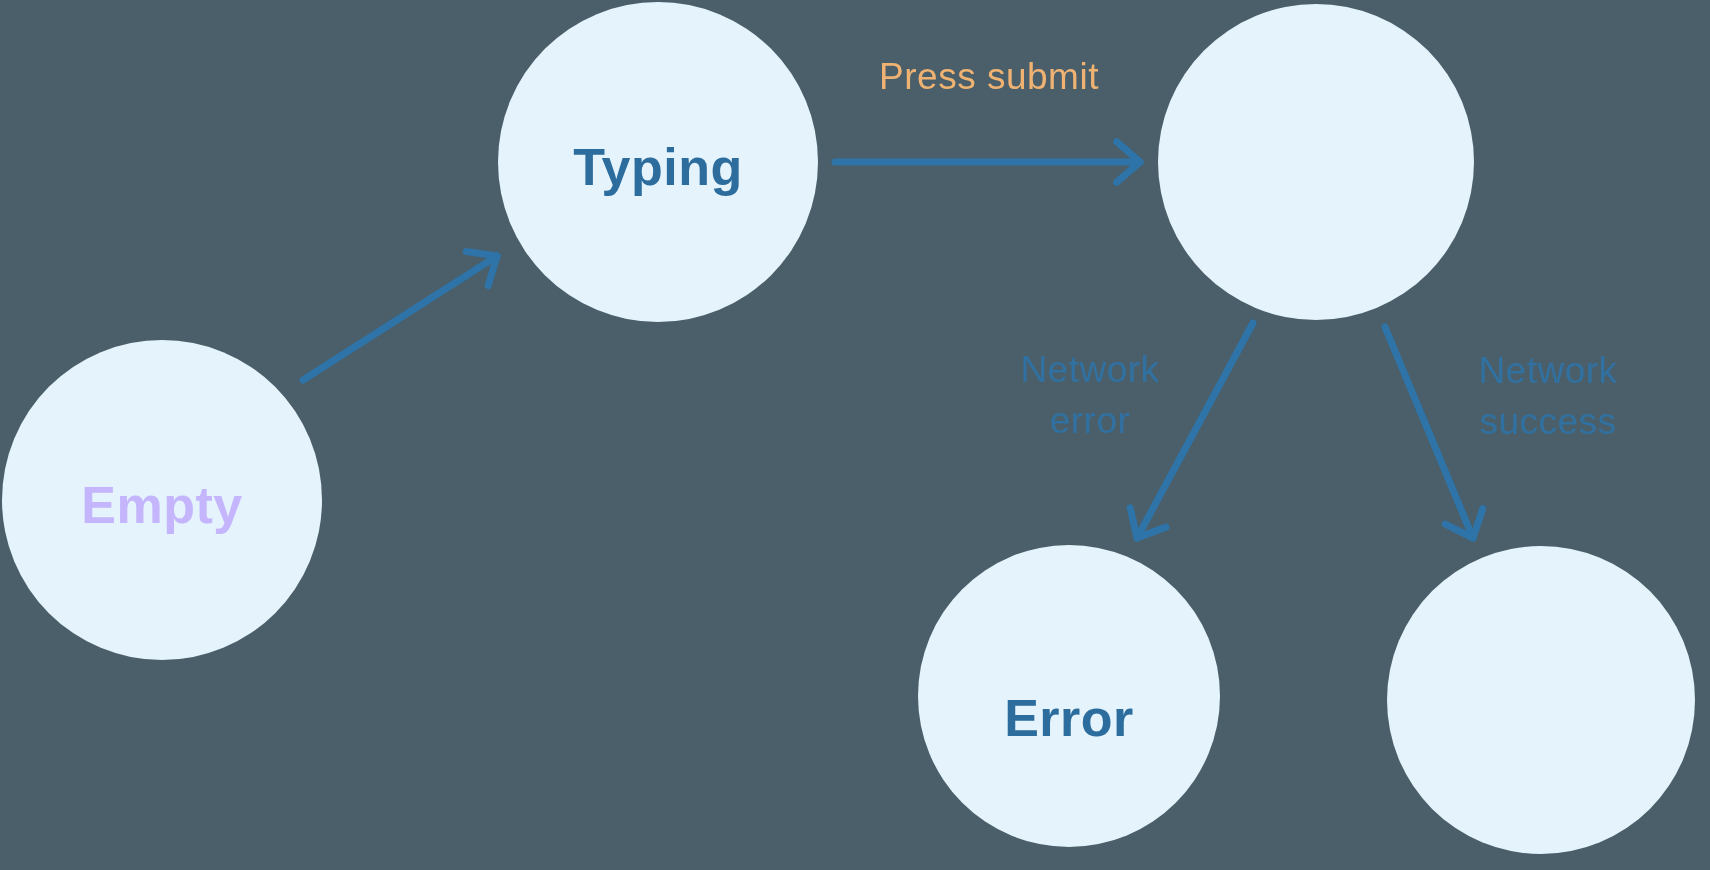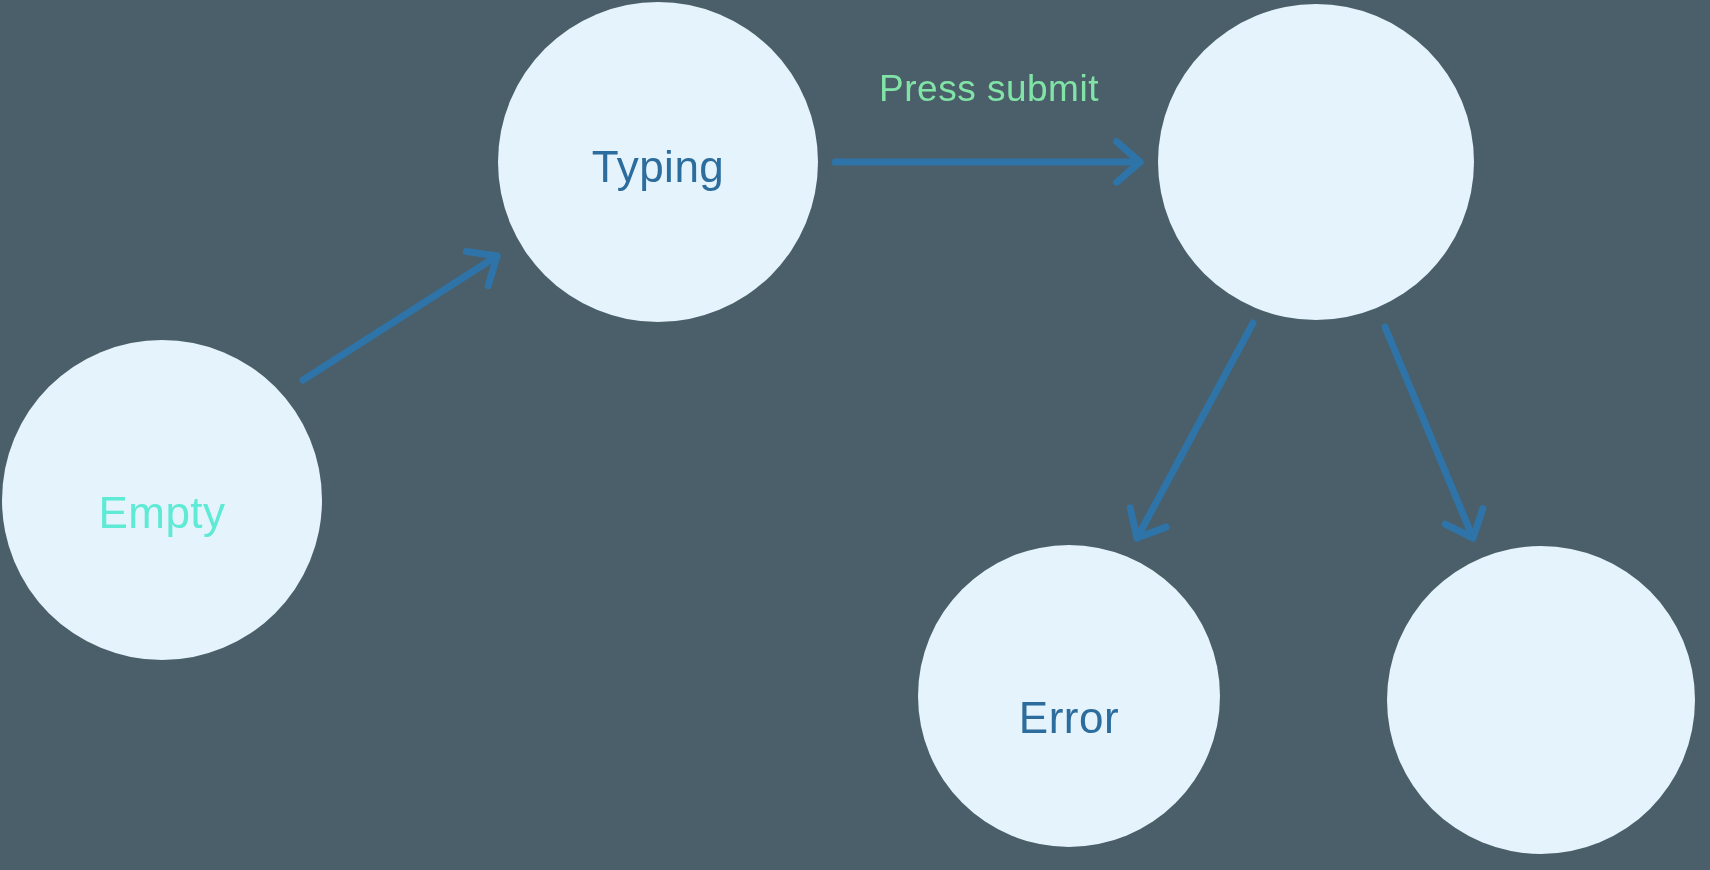--- a/index.html
+++ b/index.html
@@ -27,22 +27,22 @@
     position: absolute;
     left: 0;
     top: 0;
     width: 100%;
     height: 100%;
     pointer-events: none;
   }
   .node-label {
     position: absolute;
     transform: translate(-50%, -50%);
-    font-size: 44px;
-    font-weight: 400;
+    font-size: 52px;
+    font-weight: 700;
     letter-spacing: 0.5px;
     white-space: nowrap;
   }
   .edge-label {
     position: absolute;
     transform: translate(-50%, -50%);
     font-size: 37px;
     font-weight: 500;
     line-height: 51px;
     letter-spacing: 0.5px;
@@ -71,18 +71,20 @@
         <line x1="1385" y1="327" x2="1473" y2="538"></line>
         <path d="M 1445.2 524.2 L 1473 538 L 1482.8 508.6"></path>
       </g>
       <circle cx="162" cy="500" r="160" fill="#E4F3FC"></circle>
       <circle cx="658" cy="162" r="160" fill="#E4F3FC"></circle>
       <circle cx="1316" cy="162" r="158" fill="#E4F3FC"></circle>
       <circle cx="1069" cy="696" r="151" fill="#E4F3FC"></circle>
       <circle cx="1541" cy="700" r="154" fill="#E4F3FC"></circle>
     </svg>
   <div class="label-layer">
-      <div class="edge-label" style="left: 989px; top: 88px; width: 320px; color: #86efac;">Press submit</div>
-      <div class="node-label" style="left: 162px; top: 505px; color: #5eead4; margin-top: 8px;">Empty</div>
+      <div class="edge-label" style="left: 989px; top: 76px; width: 320px; color: #fdba74;">Press submit</div>
+      <div class="edge-label" style="left: 1090px; top: 395px; width: 190px; color: rgb(47, 115, 166);">Network error</div>
+      <div class="edge-label" style="left: 1548px; top: 396px; width: 210px; color: rgb(47, 115, 166);">Network success</div>
+      <div class="node-label" style="left: 162px; top: 505px; color: #c4b5fd;">Empty</div>
       <div class="node-label" style="left: 658px; top: 167px; color: rgb(44, 109, 158);">Typing</div>
       <div class="node-label" style="left: 1069px; top: 718px; color: rgb(44, 109, 158);">Error</div>
     </div>
 </div>
 
 </body></html>

